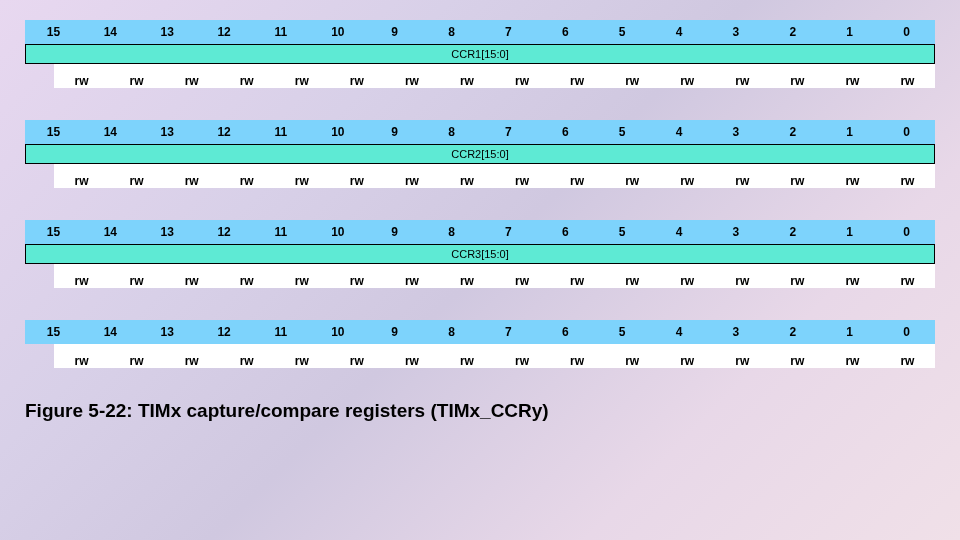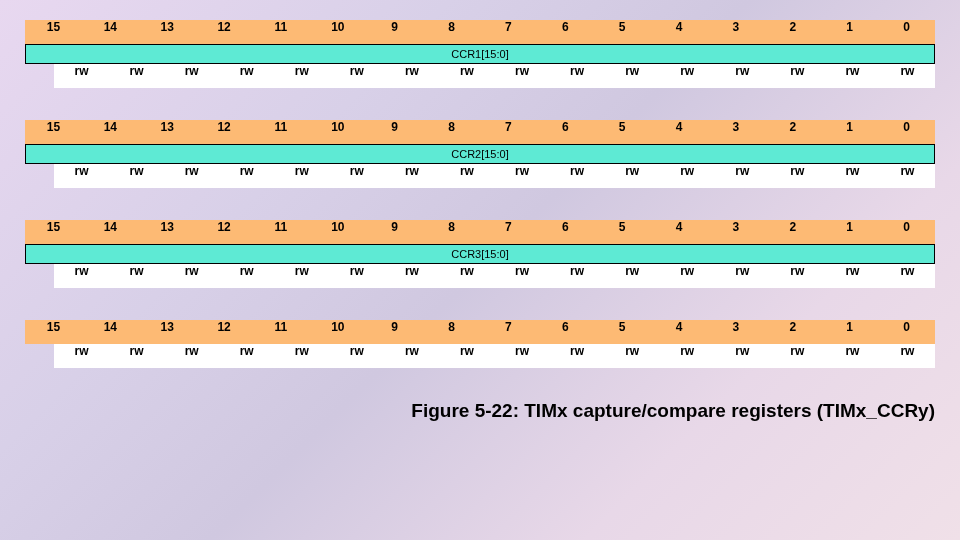--- a/index.html
+++ b/index.html
@@ -12,23 +12,23 @@
     overflow: hidden;
   }
   .register-block {
     margin-bottom: 32px;
   }
   .register-block:last-of-type {
     margin-bottom: 18px;
   }
   .bit-row {
     display: flex;
-    background: #fdba74;
+    background: #7dd3fc;
     height: 24px;
-    align-items: flex-start;
+    align-items: center;
   }
   .bit-cell {
     flex: 1;
     text-align: center;
     font-size: 12px;
     font-weight: bold;
     color: #000;
   }
   .field-row {
     background: #5eead4;
@@ -38,32 +38,32 @@
     align-items: center;
     justify-content: center;
     font-size: 11px;
     font-weight: normal;
     color: #000;
   }
   .rw-row {
     display: flex;
     background: #fff;
     height: 24px;
-    align-items: flex-start;
+    align-items: flex-end;
     margin-left: 29px;
   }
   .rw-cell {
     flex: 1;
     text-align: center;
     font-size: 12px;
     font-weight: bold;
     color: #000;
   }
   .caption {
-    text-align: right;
+    text-align: left;
     font-size: 19px;
     font-weight: bold;
     color: #000;
     margin-top: 6px;
   }
 </style>
 </head>
 <body>
 
 <div class="register-block">

